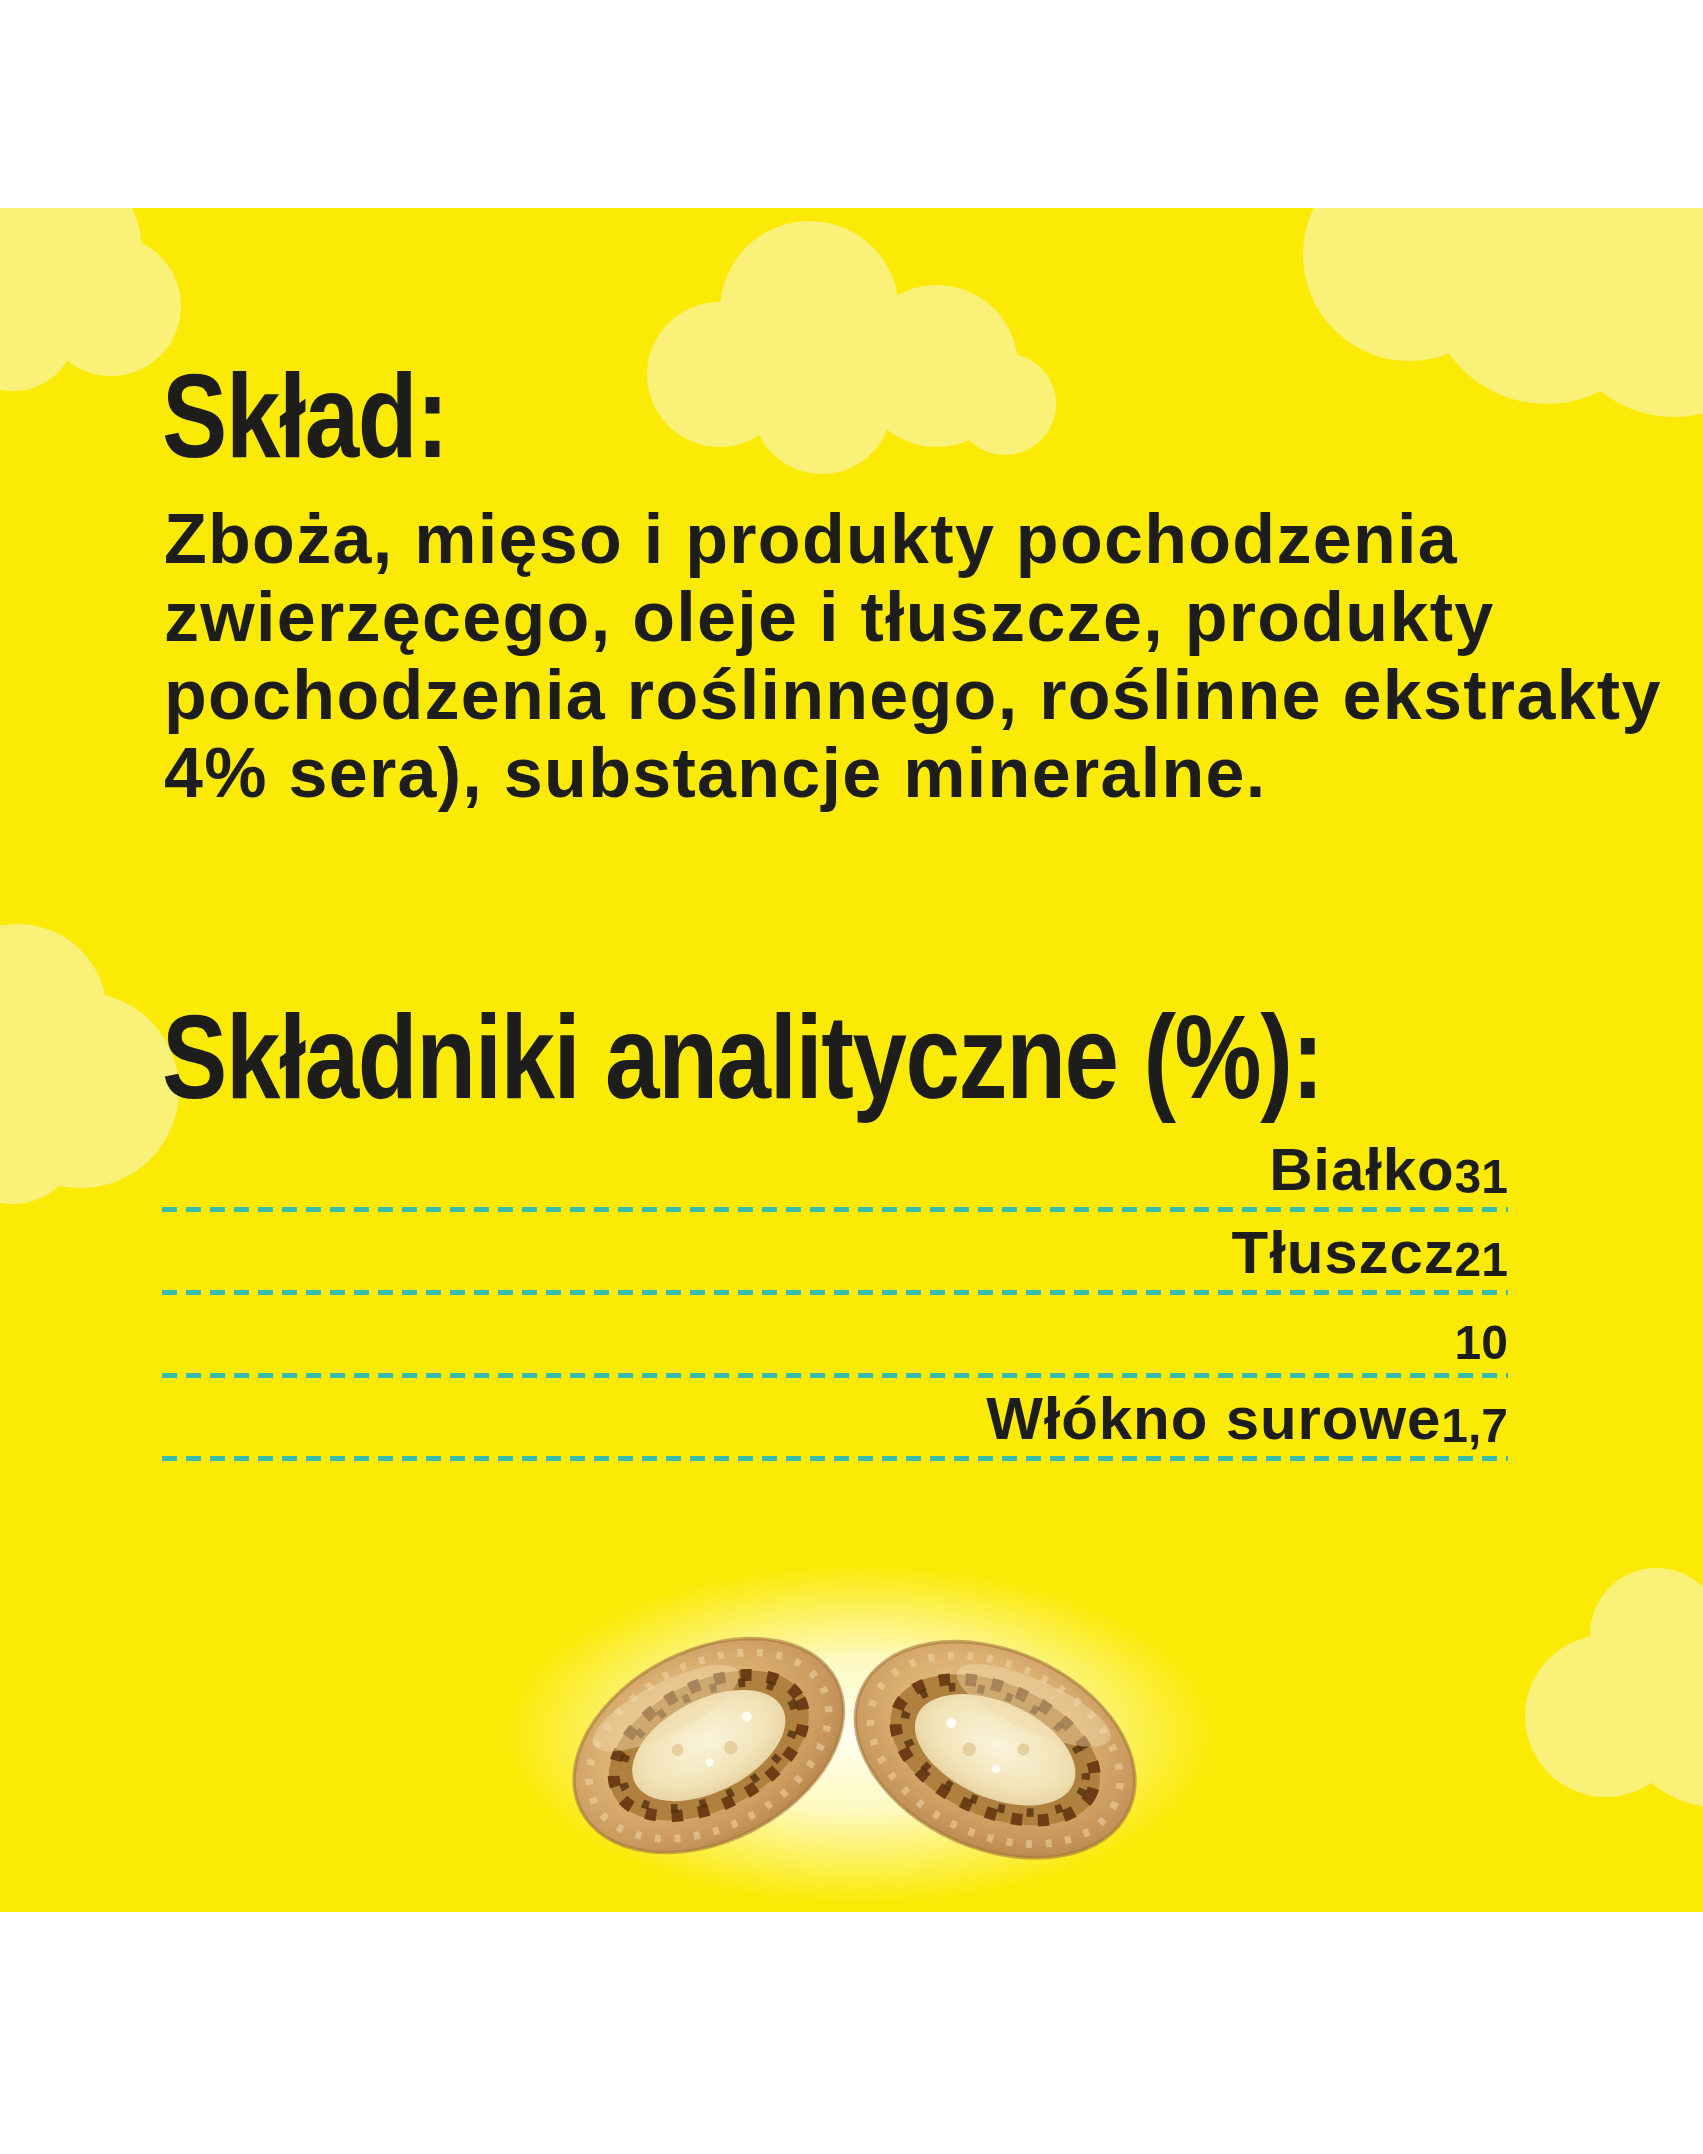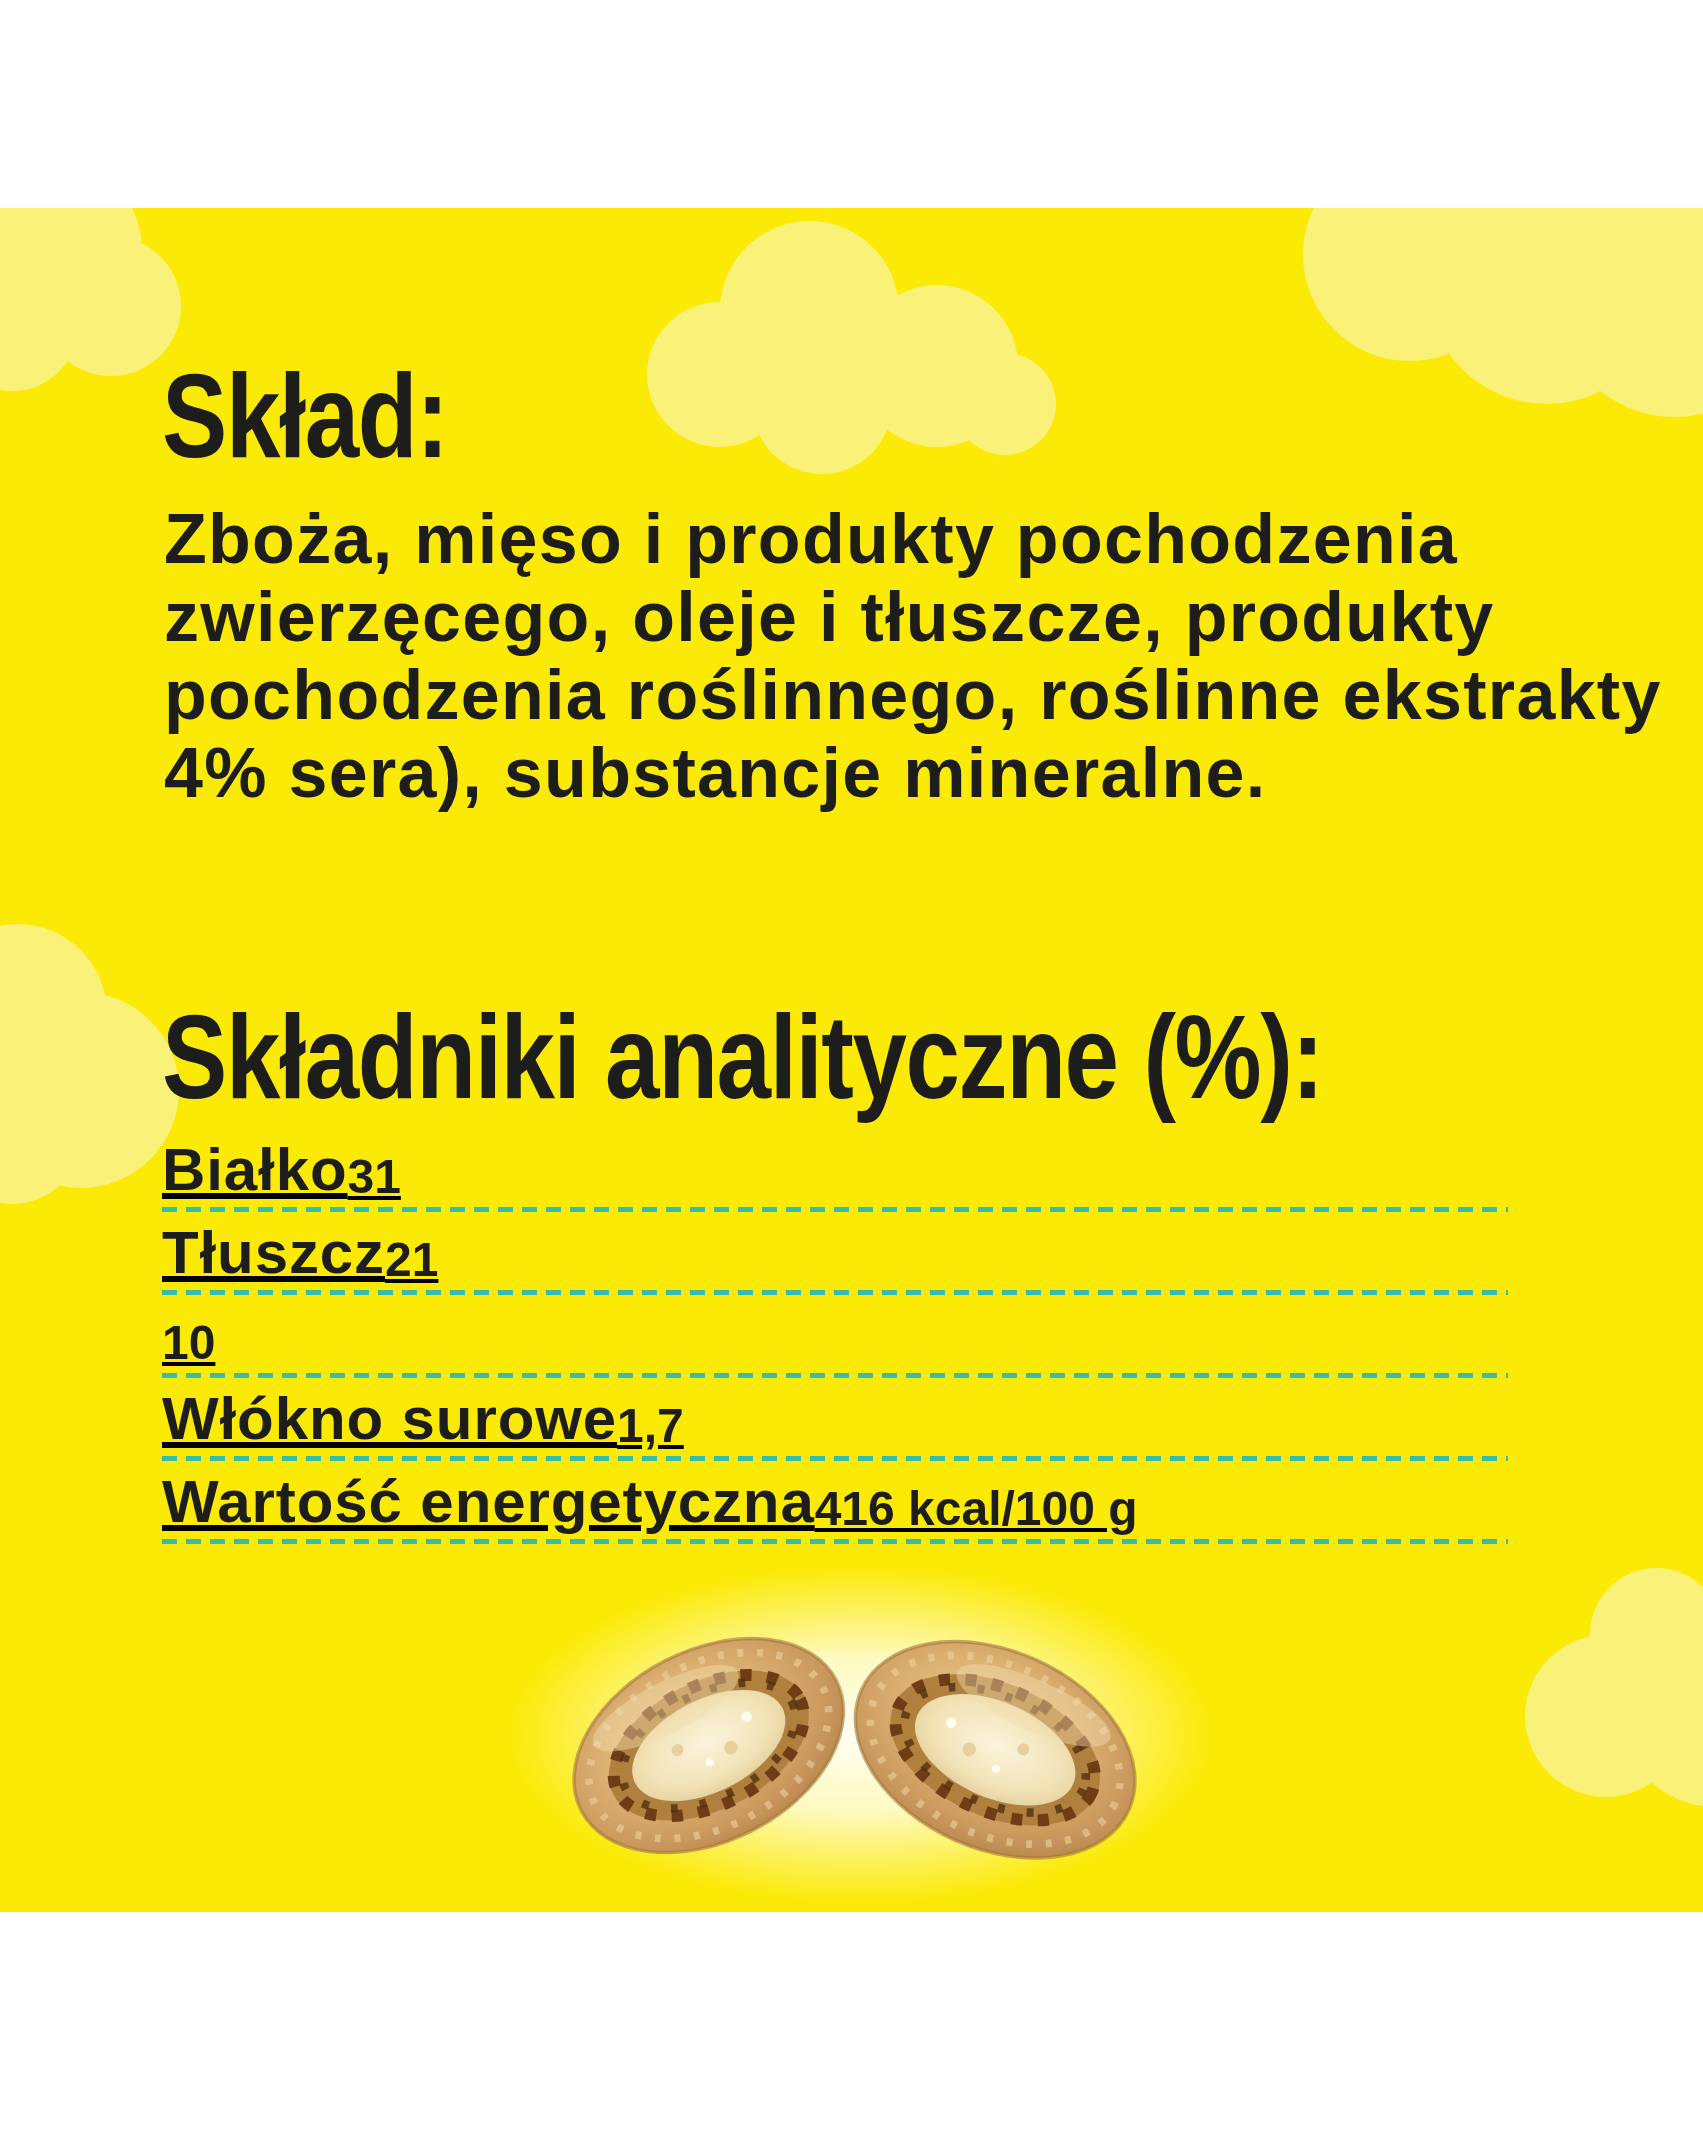--- a/index.html
+++ b/index.html
@@ -13,21 +13,21 @@
   .page{position:relative;width:1704px;height:2154px;background:#ffffff;overflow:hidden;}
   .band{position:absolute;left:0;width:1704px;background:#ffffff;}
   .band.top{top:0;height:224px;}
   .band.bottom{top:1928px;height:227px;}
   .panel{position:absolute;left:0;top:208px;width:1704px;height:1704px;background:var(--yellow);overflow:hidden;}
   .bump{position:absolute;border-radius:50%;background:var(--cloud);}
   .h1{position:absolute;left:162px;color:var(--ink);font-size:118px;font-weight:700;letter-spacing:-1.7px;line-height:1;transform:scaleX(.83);transform-origin:left top;white-space:nowrap;}
   .para{position:absolute;left:164px;top:292px;color:var(--ink);font-size:70px;font-weight:700;letter-spacing:1.3px;line-height:78px;}
   .para .line{white-space:nowrap;}
   .ntable{position:absolute;left:162px;top:921px;width:1346px;}
-  .row{position:relative;height:83px;display:flex;justify-content:flex-start;align-items:flex-end;padding-bottom:7.7px;box-sizing:border-box;text-decoration:underline;}
+  .row{position:relative;height:83px;display:flex;justify-content:flex-end;align-items:flex-end;padding-bottom:7.7px;box-sizing:border-box;}
   .row::after{content:"";position:absolute;left:0;right:0;bottom:0;height:5.1px;
     background:repeating-linear-gradient(90deg, var(--teal) 0 15.3px, transparent 15.3px 24px);}
   .row .lbl{color:var(--ink);font-size:60px;font-weight:700;letter-spacing:0.9px;white-space:nowrap;}
   .row .val{color:var(--ink);font-size:48px;font-weight:700;letter-spacing:0;white-space:nowrap;}
   .treat{position:absolute;left:494px;top:1356px;width:733px;height:358px;}
 </style>
 </head>
 <body>
 
 <div class="page">
@@ -84,24 +84,20 @@
         <span class="lbl">Tłuszcz</span>
         <span class="val">21</span>
       </div>
       <div class="row">
         <span class="val">10</span>
       </div>
       <div class="row">
         <span class="lbl">Włókno surowe</span>
         <span class="val">1,7</span>
       </div>
-      <div class="row">
-        <span class="lbl">Wartość energetyczna</span>
-        <span class="val">416 kcal/100 g</span>
-      </div>
     </div>
 
     <svg class="treat" viewBox="0 0 860 420" xmlns="http://www.w3.org/2000/svg">
       <defs>
         <radialGradient id="glowG" cx="50%" cy="50%" r="50%">
           <stop offset="0%" stop-color="#ffffff" stop-opacity="0.95"></stop>
           <stop offset="45%" stop-color="#ffffff" stop-opacity="0.75"></stop>
           <stop offset="100%" stop-color="#ffffff" stop-opacity="0"></stop>
         </radialGradient>
         <radialGradient id="shellG" cx="45%" cy="40%" r="70%">

